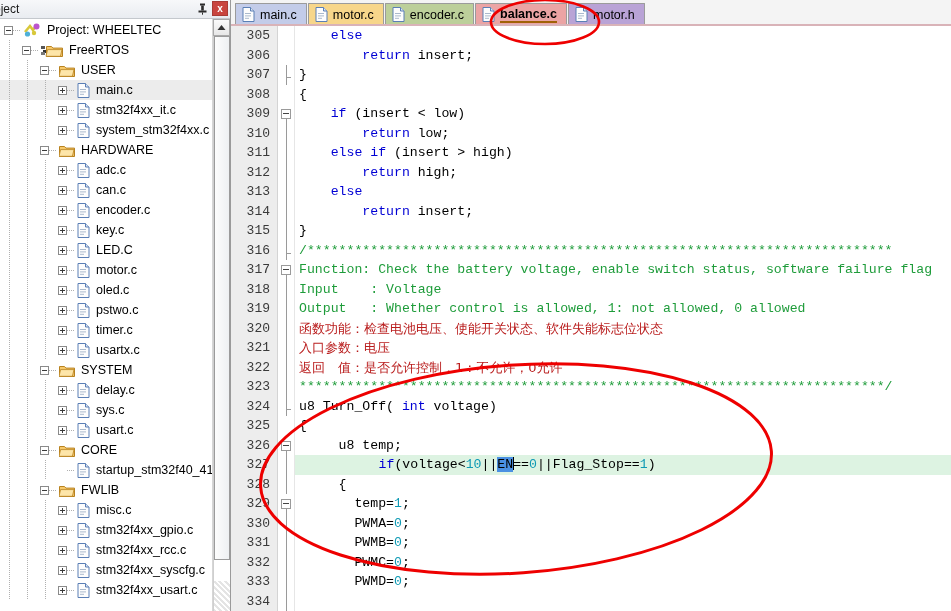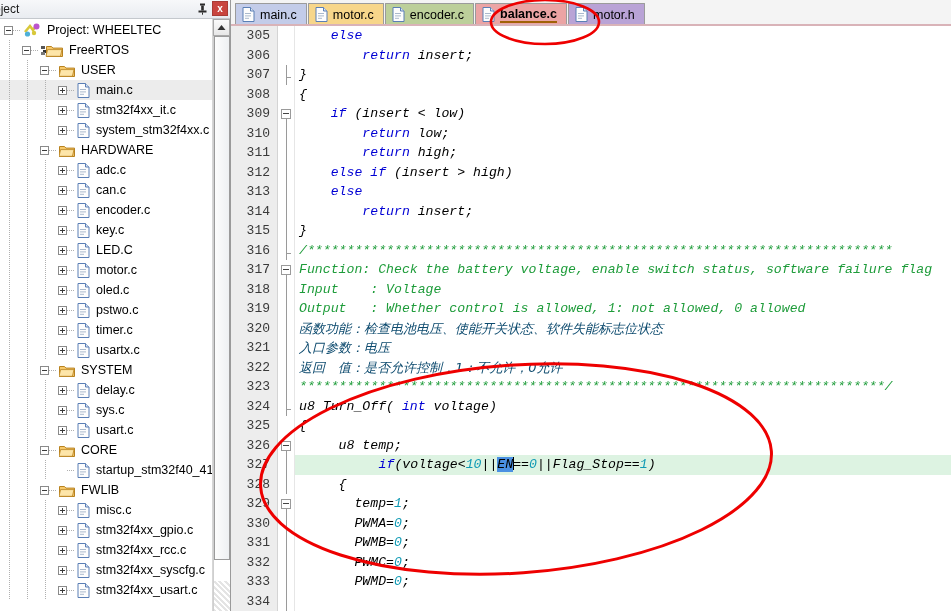--- a/index.html
+++ b/index.html
@@ -137,21 +137,20 @@
     border-right:1px solid #d4d4d4;
     position:relative;
   }
   #foldcol{
     flex:0 0 16px;width:16px;background:#ffffff;position:relative;
     border-right:1px solid #e6e6e6;
   }
   #code{
     flex:1 1 auto;position:relative;overflow:hidden;
     background:#ffffff;
-    font-style:italic;
   }
   .ln{
     height:19.5px;line-height:19.5px;
     font-family:"Liberation Mono","DejaVu Sans Mono",monospace;
     font-size:13px;color:#3a3a3a;text-align:right;
     padding-right:7px;box-sizing:border-box;
     white-space:nowrap;
   }
   .cl{
     height:19.5px;line-height:19.5px;
@@ -159,21 +158,21 @@
     font-size:13.2px;color:#000;white-space:pre;
     padding-left:4px;box-sizing:border-box;
   }
   .cl.hl{background:#ddf3e2;padding-left:44px;}
   .kw{color:#0000d4;}
   .num{color:#0f9ab4;}
   .cmt{color:#1e9c3a;}
   .sel{background:#4a90e2;color:#000;}
   .caret{display:inline-block;width:0;border-left:1px solid #000;height:13px;
     vertical-align:-2px;margin:0 -0.5px;}
-  .cjk{font-family:"DejaVu Sans","Liberation Sans",sans-serif;font-size:13px;color:#0c4a6e;text-align:center;}
+  .cjk{font-family:"DejaVu Sans","Liberation Sans",sans-serif;font-size:13px;color:#b91c1c;text-align:center;}
 
   .fold{
     position:absolute;left:3px;width:10px;height:10px;
     border:1px solid #9a9a9a;background:#fff;box-sizing:border-box;
   }
   .fold::before{content:"";position:absolute;left:1px;right:1px;top:3px;height:1px;background:#444;}
   .fline{position:absolute;left:8px;width:1px;background:#9a9a9a;}
   .ftick{position:absolute;left:8px;width:5px;height:1px;background:#9a9a9a;}
 
   
@@ -875,22 +874,22 @@
           <div class="fline" style="top: 546px; height: 19.5px;"></div>
           <div class="fline" style="top: 565.5px; height: 19.5px;"></div>
         </div>
       <div id="code">
           <div class="cl"><span>    </span><span class="kw">else</span></div>
           <div class="cl"><span>        </span><span class="kw">return</span><span> insert;</span></div>
           <div class="cl"><span>}</span></div>
           <div class="cl"><span>{</span></div>
           <div class="cl"><span>    </span><span class="kw">if</span><span> (insert &lt; low)</span></div>
           <div class="cl"><span>        </span><span class="kw">return</span><span> low;</span></div>
+          <div class="cl"><span>    </span><span class="kw">else if</span><span> (insert &gt; high)</span></div>
           <div class="cl"><span>        </span><span class="kw">return</span><span> high;</span></div>
-          <div class="cl"><span>    </span><span class="kw">else if</span><span> (insert &gt; high)</span></div>
           <div class="cl"><span>    </span><span class="kw">else</span></div>
           <div class="cl"><span>        </span><span class="kw">return</span><span> insert;</span></div>
           <div class="cl"><span>}</span></div>
           <div class="cl"><span class="cmt">/**************************************************************************</span></div>
           <div class="cl"><span class="cmt">Function: Check the battery voltage, enable switch status, software failure flag</span></div>
           <div class="cl"><span class="cmt">Input    : Voltage</span></div>
           <div class="cl"><span class="cmt">Output   : Whether control is allowed, 1: not allowed, 0 allowed</span></div>
           <div class="cl"><span class="cmt cjk">函数功能：检查电池电压、使能开关状态、软件失能标志位状态</span></div>
           <div class="cl"><span class="cmt cjk">入口参数：电压</span></div>
           <div class="cl"><span class="cmt cjk">返回　值：是否允许控制，1：不允许，0允许</span></div>

